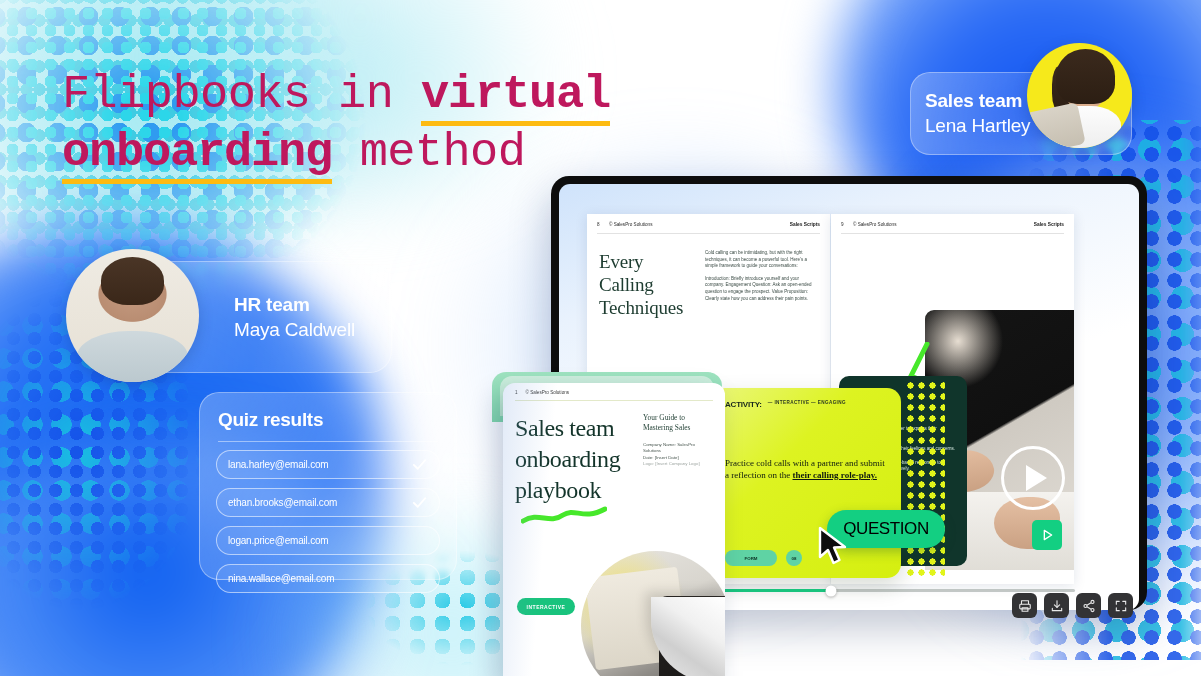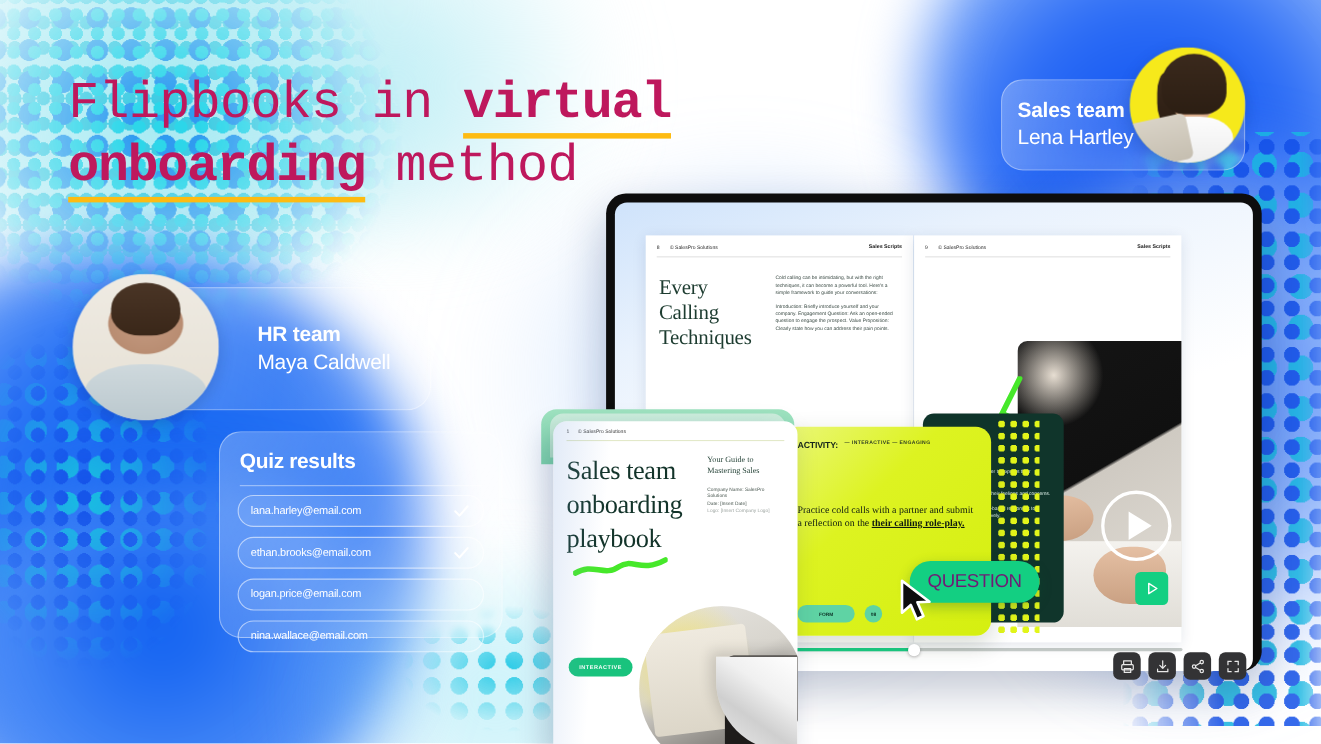--- a/index.html
+++ b/index.html
@@ -302,21 +302,21 @@
     position:absolute; right: 4px; bottom: 16px; width: 58px; height: 62px;
     background-image: radial-gradient(circle, #e2f51a 40%, transparent 41%);
     background-size: 11px 11px;
   }
 
   
   #question-button {
     position:absolute; left: 268px; top: 326px; width: 118px; height: 38px;
     background:#13cf82; border-radius: 19px;
     display:flex; align-items:center; justify-content:center;
-    color:#701a75; font-size: 17px; font-weight: 500; letter-spacing:-.4px;
+    color:#000000; font-size: 17px; font-weight: 500; letter-spacing:-.4px;
     box-shadow: 0 4px 12px rgba(10,80,50,.3);
   }
   #cursor-pointer { position:absolute; left: 258px; top: 342px; width: 34px; height: 40px; }
 
   
   #play-overlay {
     position:absolute; left: 170px; top: 232px; width: 64px; height: 64px;
     border-radius: 50%; border: 3px solid #fff;
     display:flex; align-items:center; justify-content:center;
   }

